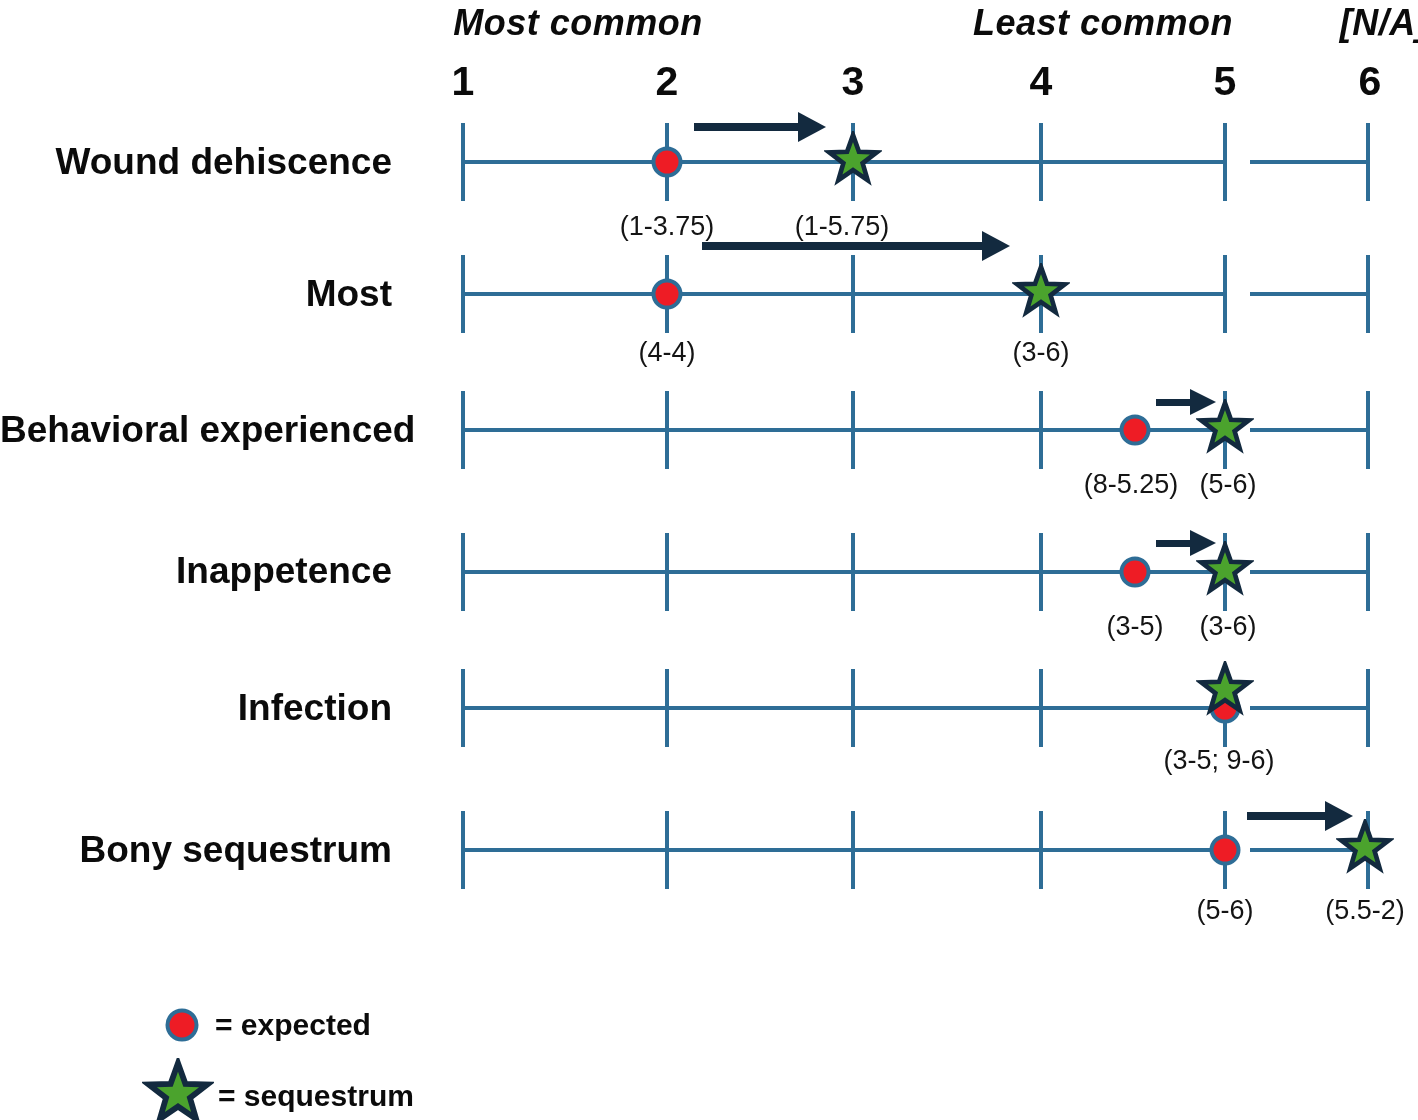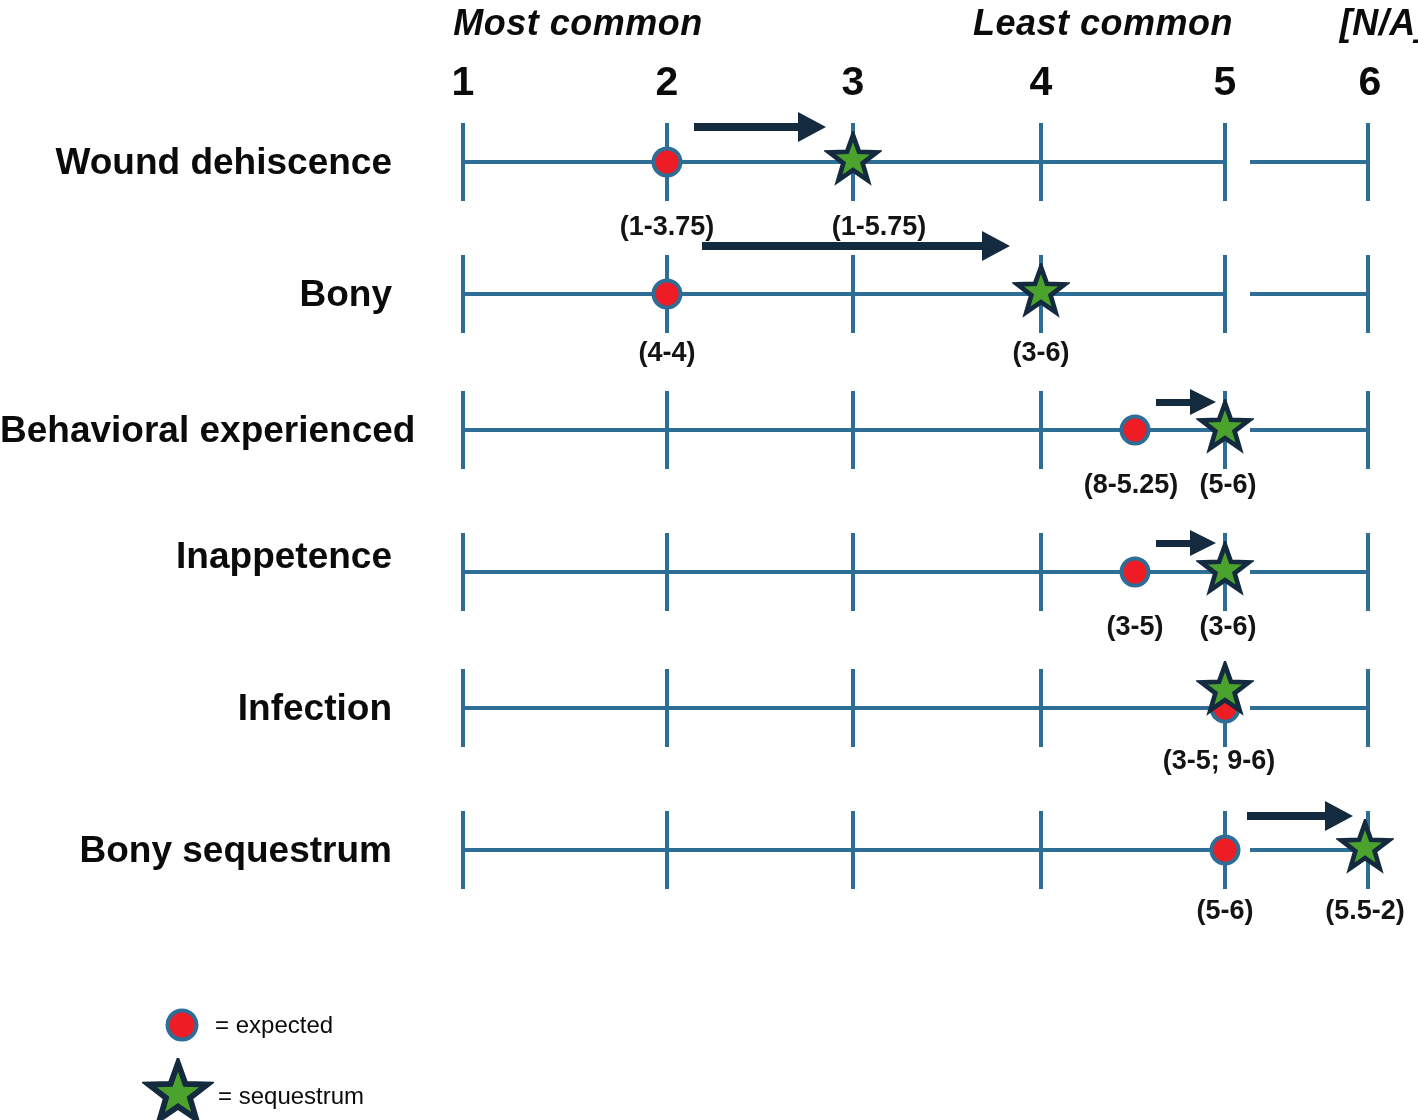--- a/index.html
+++ b/index.html
@@ -20,36 +20,36 @@
   }
   .num{
     font-size:41px;font-weight:600;white-space:nowrap;
   }
   .rowlabel{
     font-size:37px;font-weight:700;white-space:nowrap;
     text-align:right;width:392px;left:0;
     transform:translateY(-50%);
   }
   .range{
-    font-size:27px;font-weight:700;color:#141414;white-space:nowrap;
+    font-size:27px;font-weight:400;color:#141414;white-space:nowrap;
   }
   .hline{position:absolute;height:4px;background:#2e6d96;}
   .tick{position:absolute;width:4px;height:78px;background:#2e6d96;}
   .dot{
     position:absolute;width:23px;height:23px;border-radius:50%;
     background:#ee1c25;border:4px solid #2e6d96;z-index:3;
   }
   .star{position:absolute;z-index:4;}
   .star polygon, .star use{fill:#4ba32d;stroke:#132a3f;stroke-width:9;stroke-miterlimit:10;}
   .arrow{position:absolute;display:flex;align-items:center;z-index:5;transform:translateY(-50%);}
   .arrow .shaft{height:8px;background:#132a3f;}
   .arrow .head{width:0;height:0;border-top:15px solid transparent;border-bottom:15px solid transparent;border-left:28px solid #132a3f;}
   .arrow.small .shaft{height:7px;}
   .arrow.small .head{border-top-width:13px;border-bottom-width:13px;border-left-width:26px;}
-  .legend-text{font-size:24px;font-weight:400;white-space:nowrap;transform:translateY(-50%);}
+  .legend-text{font-size:30px;font-weight:700;white-space:nowrap;transform:translateY(-50%);}
 </style>
 </head>
 <body>
 
 <div class="stage">
 
   <svg width="0" height="0" style="position:absolute" aria-hidden="true">
     <defs>
       <polygon id="star-shape" points="0,-48 11.5,-15.8 45.7,-14.8 18.6,6 28.2,38.8 0,19.5 -28.2,38.8 -18.6,6 -45.7,-14.8 -11.5,-15.8"></polygon>
     </defs>
@@ -80,25 +80,25 @@
       </div>
     <div class="arrow" style="left:694px;top:127px">
         <div class="shaft" style="width:104px"></div>
         <div class="head"></div>
       </div>
     <div class="abs cc dot" style="left:667px;top:162px"></div>
     <svg class="star cc abs" style="left:853px;top:160px" width="58" height="58" viewBox="-56 -56 112 112">
         <use href="#star-shape"></use>
       </svg>
     <div class="abs cc range" style="left:667px;top:226px">(1-3.75)</div>
-    <div class="abs cc range" style="left:879px;top:226px">(1-5.75)</div>
-  </div>
-
-  <div>
-    <div class="abs rowlabel" style="top:294px">Bony</div>
+    <div class="abs cc range" style="left:842px;top:226px">(1-5.75)</div>
+  </div>
+
+  <div>
+    <div class="abs rowlabel" style="top:294px">Most</div>
     <div class="track">
         <div class="hline" style="left: 463px; width: 762px; top: 292px;"></div>
         <div class="hline" style="left: 1250px; width: 118px; top: 292px;"></div>
         <div class="tick" style="left: 461px; top: 255px;"></div>
         <div class="tick" style="left: 665px; top: 255px;"></div>
         <div class="tick" style="left: 851px; top: 255px;"></div>
         <div class="tick" style="left: 1039px; top: 255px;"></div>
         <div class="tick" style="left: 1223px; top: 255px;"></div>
         <div class="tick" style="left: 1366px; top: 255px;"></div>
       </div>
@@ -132,21 +132,21 @@
       </div>
     <div class="abs cc dot" style="left:1135px;top:430px"></div>
     <svg class="star cc abs" style="left:1225px;top:428px" width="58" height="58" viewBox="-56 -56 112 112">
         <use href="#star-shape"></use>
       </svg>
     <div class="abs cc range" style="left:1131px;top:484px">(8-5.25)</div>
     <div class="abs cc range" style="left:1228px;top:484px">(5-6)</div>
   </div>
 
   <div>
-    <div class="abs rowlabel" style="top:556px">Inappetence</div>
+    <div class="abs rowlabel" style="top:571px">Inappetence</div>
     <div class="track">
         <div class="hline" style="left: 463px; width: 762px; top: 570px;"></div>
         <div class="hline" style="left: 1250px; width: 118px; top: 570px;"></div>
         <div class="tick" style="left: 461px; top: 533px;"></div>
         <div class="tick" style="left: 665px; top: 533px;"></div>
         <div class="tick" style="left: 851px; top: 533px;"></div>
         <div class="tick" style="left: 1039px; top: 533px;"></div>
         <div class="tick" style="left: 1223px; top: 533px;"></div>
         <div class="tick" style="left: 1366px; top: 533px;"></div>
       </div>

